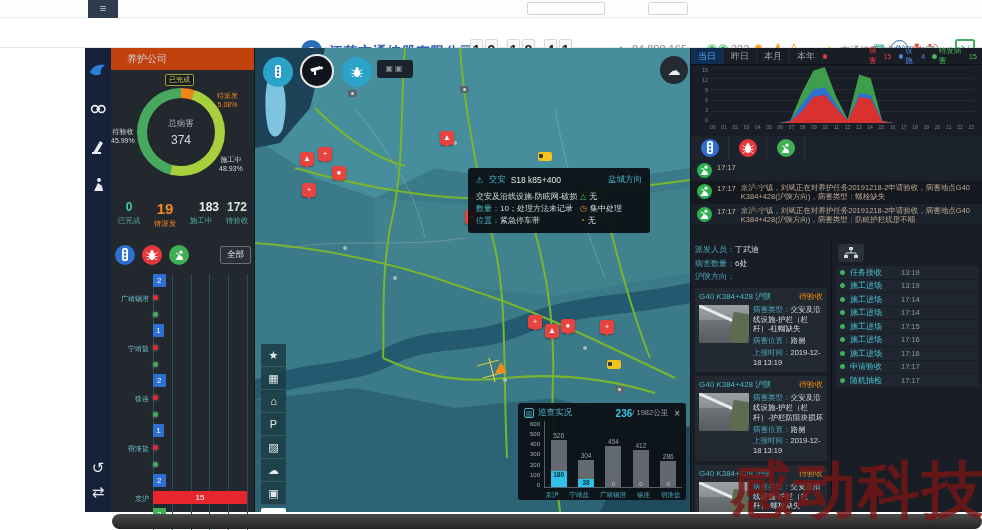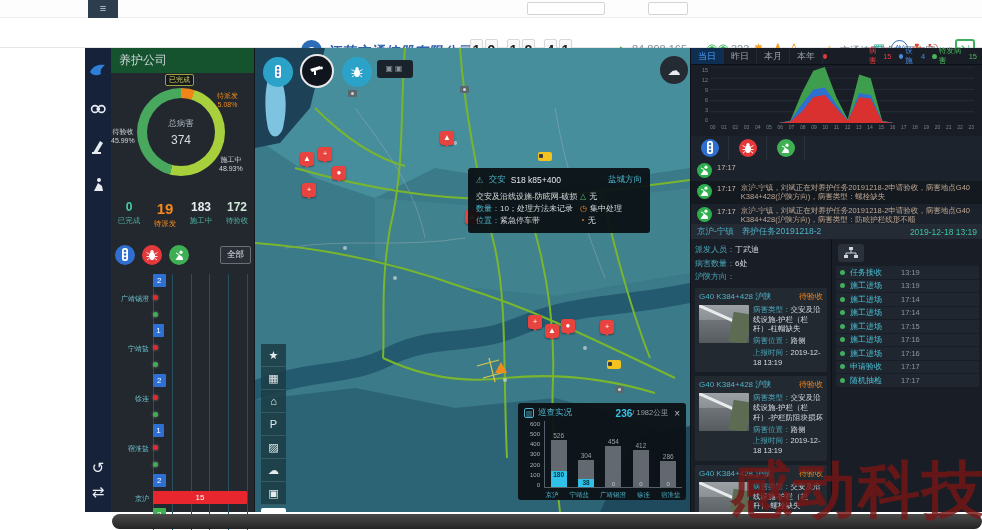--- a/index.html
+++ b/index.html
@@ -32,21 +32,21 @@
           color:#3fae5e;font-size:11px;text-align:center;line-height:16px;font-weight:bold;cursor:pointer}
 
   
   .sidebar{left:85px;top:48px;width:26px;height:464px;background:#16213a}
   .sbico{width:26px;height:30px;margin-top:8px;display:flex;align-items:center;justify-content:center;cursor:pointer}
   .sbbottom{position:absolute;bottom:8px;left:0;width:26px;text-align:center}
   .sbarrow{color:#e8ecf0;font-size:15px;line-height:24px;cursor:pointer}
 
   
   .lpanel{left:111px;top:48px;width:144px;height:464px;background:#23272e;border-right:1px solid #14171c}
-  .ptitle{padding:4px 8px;font-size:12px;color:#ced5dc;background:#14532d}
+  .ptitle{padding:4px 16px;font-size:10px;color:#ced5dc;background:#c2410c}
   .donutwrap{position:absolute;left:0;top:22px;width:144px;height:128px}
   .ring{position:absolute;left:26px;top:18px;width:88px;height:88px;border-radius:50%}
   .hole{position:absolute;left:10px;top:10px;width:68px;height:68px;border-radius:50%;background:#23272e;
         display:flex;flex-direction:column;align-items:center;justify-content:center}
   .holeLab{font-size:8.5px;color:#aeb6bd}
   .holeVal{font-size:12px;color:#d7dde2;margin-top:3px}
   .chip{position:absolute;left:54px;top:4px;font-size:7px;color:#d8d45a;border:1px solid #9aa13a;
         padding:0 3px;border-radius:2px;background:rgba(0,0,0,.35)}
   .plabel{position:absolute;font-size:7px;line-height:1.25;text-align:center}
   .statsrow{position:absolute;left:0;top:152px;width:144px;display:flex}
@@ -281,21 +281,21 @@
     <div class="statsrow">
         <div class="stat">
           <div class="statv" style="color: rgb(65, 208, 165);">0</div>
           <div class="statl">已完成</div>
         </div>
         <div class="stat">
           <div class="statv" style="color: rgb(245, 137, 30);">19</div>
           <div class="statl" style="color: rgb(245, 137, 30);">待派发</div>
         </div>
         <div class="stat">
-          <div class="statv" style="color: rgb(232, 236, 239);">183</div>
+          <div class="statv" style="color: rgb(232, 236, 239); text-align: right;">183</div>
           <div class="statl">施工中</div>
         </div>
         <div class="stat">
           <div class="statv" style="color: rgb(207, 232, 218);">172</div>
           <div class="statl">待验收</div>
         </div>
       </div>
 
     <div class="btnrow">
       <div class="rbtn rb-blue">
@@ -708,25 +708,20 @@
               <circle cx="7" cy="2.2" r="1.6" fill="#fff"></circle>
               <path d="M1.5,10 L5,4.5 L8.5,7 L9,10 Z" fill="#fff"></path>
               <path d="M5,4.5 L2,3" stroke="#fff" stroke-width="1"></path>
             </svg>
           </span>
           <span class="evtime">17:17</span>
           <span class="evtext">京沪-宁镇，刘斌正在对养护任务20191218-2申请验收，病害地点G40 K384+428(沪陕方向)，病害类型：防眩护栏线形不顺</span>
         </div>
       </div>
 
-    <div class="dethdr">
-      <span class="route">京沪-宁镇</span>
-      <span class="task">养护任务20191218-2</span>
-      <span class="date">2019-12-18 13:19</span>
-    </div>
 
     <div class="detbody">
       <div class="detL">
         <div class="fld"><span class="fldLab">派发人员：</span><span class="fldVal">丁武迪</span></div>
         <div class="fld"><span class="fldLab">病害数量：</span><span class="fldVal">6处</span></div>
         <div class="fld"><span class="fldLab">沪陕方向：</span></div>
         <div id="cardlist">
             <div class="card">
               <div class="cardHd">
                 <span class="cardTitle">G40 K384+428 沪陕</span>

